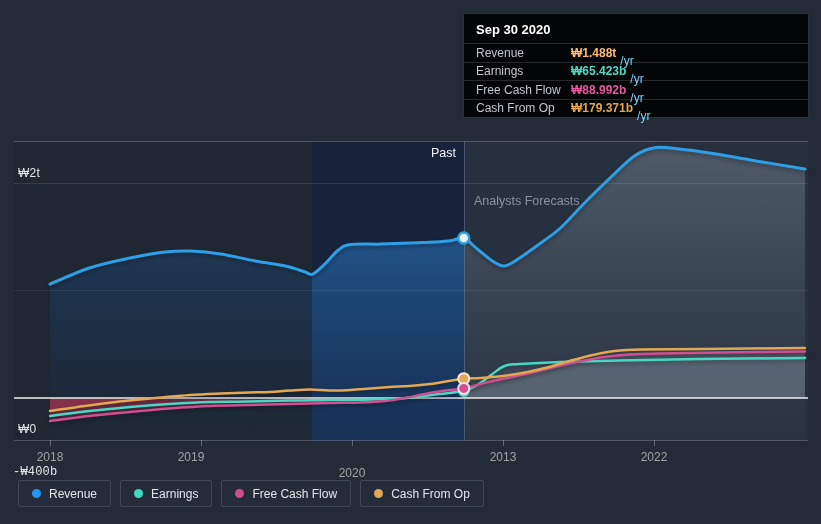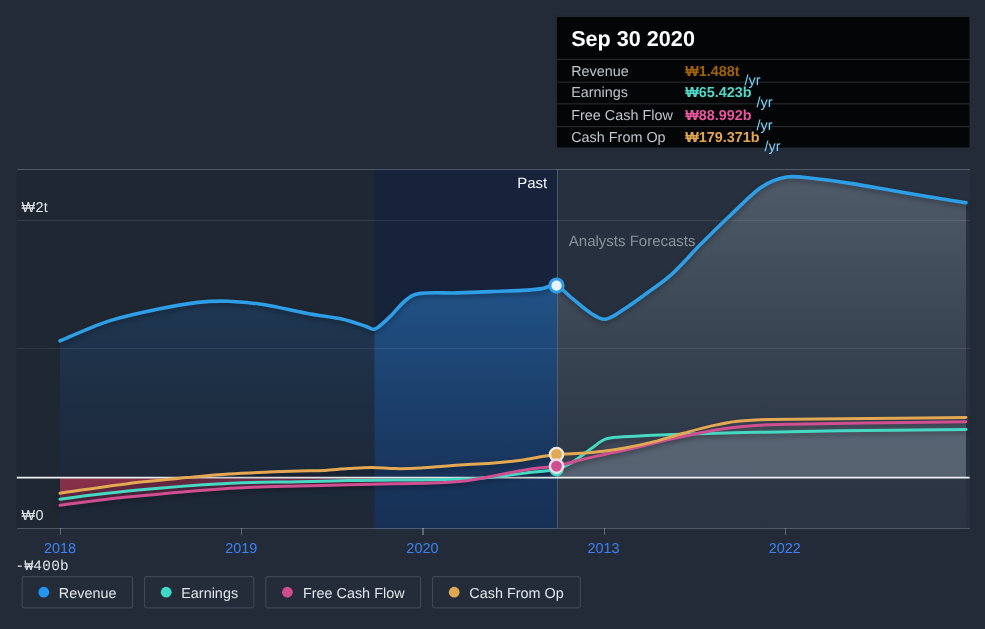--- a/index.html
+++ b/index.html
@@ -3,28 +3,28 @@
 <meta charset="utf-8">
 <style>
   html,body{margin:0;padding:0;background:#232b38;}
   body{width:821px;height:524px;overflow:hidden;position:relative;
        font-family:"Liberation Sans","DejaVu Sans",sans-serif;
        -webkit-font-smoothing:antialiased;color:#dfe3e8;}
   .chart{position:absolute;inset:0;}
   svg#plot{position:absolute;left:0;top:0;}
 
   .ylab{position:absolute;font-size:12px;color:#e2e6ea;letter-spacing:.2px;margin-top:44px;}
-  .xlab{position:absolute;width:64px;text-align:center;font-size:12px;color:#3b82f6;}
+  .xlab{position:absolute;width:64px;text-align:center;font-size:12px;color:#a3a3a3;}
   .phase{position:absolute;top:146px;font-size:12.5px;}
   .phase.past{left:356px;width:100px;text-align:right;color:#f4f6f8;}
   .phase.fc{left:474px;color:#8b939d;margin-top:48px;}
 
   .tooltip{position:absolute;left:463px;top:13px;width:346px;box-sizing:border-box;
            background:#040507;border:1px solid rgba(85,96,112,.5);z-index:5;}
-  .tt-title{font-size:18px;font-weight:bold;color:#ffffff;padding:8px 12px 6px;}
+  .tt-title{font-size:13px;font-weight:bold;color:#ffffff;padding:8px 12px 6px;}
   .tt-row{display:flex;align-items:center;height:17.5px;padding:0 12px;
           border-top:1px solid #26292e;font-size:12px;}
   .tt-label{width:95px;color:#c1c7cf;}
   .tt-value{font-weight:bold;}
   .tt-suffix{color:#7dd3fc;margin-left:4px;margin-top:16px;}
 
   .legend{position:absolute;left:18px;top:480px;display:flex;gap:9px;}
   .legend-item{display:flex;align-items:center;gap:8px;padding:0 13px;height:27px;
                box-sizing:border-box;border:1px solid #3e4755;border-radius:2px;
                background:#242c39;font-size:12px;color:#e2e6ea;cursor:pointer;}
@@ -109,33 +109,33 @@
         <circle cx="463.7400000000014" cy="388.4" r="5.5" fill="#cf4f90" stroke="#f0dce8" stroke-width="2"></circle>
         <circle cx="463.7400000000014" cy="238.0" r="5.5" fill="#e8f4fd" stroke="#2e9fe6" stroke-width="2.5"></circle>
       </g>
   </svg>
 
   <div class="ylab" style="left:18px;top:122px;">₩2t</div>
   <div class="ylab" style="left:18px;top:378px;">₩0</div>
   <div class="ylab" style="left:13px;top:421px;font-family:Liberation Mono, monospace;">-₩400b</div>
 
   <div class="xlab" style="left:18px;top:450px;">2018</div>
-  <div class="xlab" style="left:169px;top:450px;">2019</div>
-  <div class="xlab" style="left:320px;top:450px;">2020</div>
+  <div class="xlab" style="left:159px;top:450px;">2019</div>
+  <div class="xlab" style="left:320px;top:466px;">2020</div>
   <div class="xlab" style="left:471px;top:450px;">2013</div>
   <div class="xlab" style="left:622px;top:450px;">2022</div>
 
   <div class="phase past">Past</div>
   <div class="phase fc">Analysts Forecasts</div>
 
   <div class="tooltip">
     <div class="tt-title">Sep 30 2020</div>
     <div class="tt-row">
       <span class="tt-label">Revenue</span>
-      <span class="tt-value" style="color: #a16207;">₩1.488t</span>
+      <span class="tt-value" style="color: #fdba74;">₩1.488t</span>
       <span class="tt-suffix">/yr</span>
     </div>
     <div class="tt-row">
       <span class="tt-label">Earnings</span>
       <span class="tt-value" style="color: rgb(79, 217, 198);">₩65.423b</span>
       <span class="tt-suffix">/yr</span>
     </div>
     <div class="tt-row">
       <span class="tt-label">Free Cash Flow</span>
       <span class="tt-value" style="color: rgb(232, 87, 157);">₩88.992b</span>

